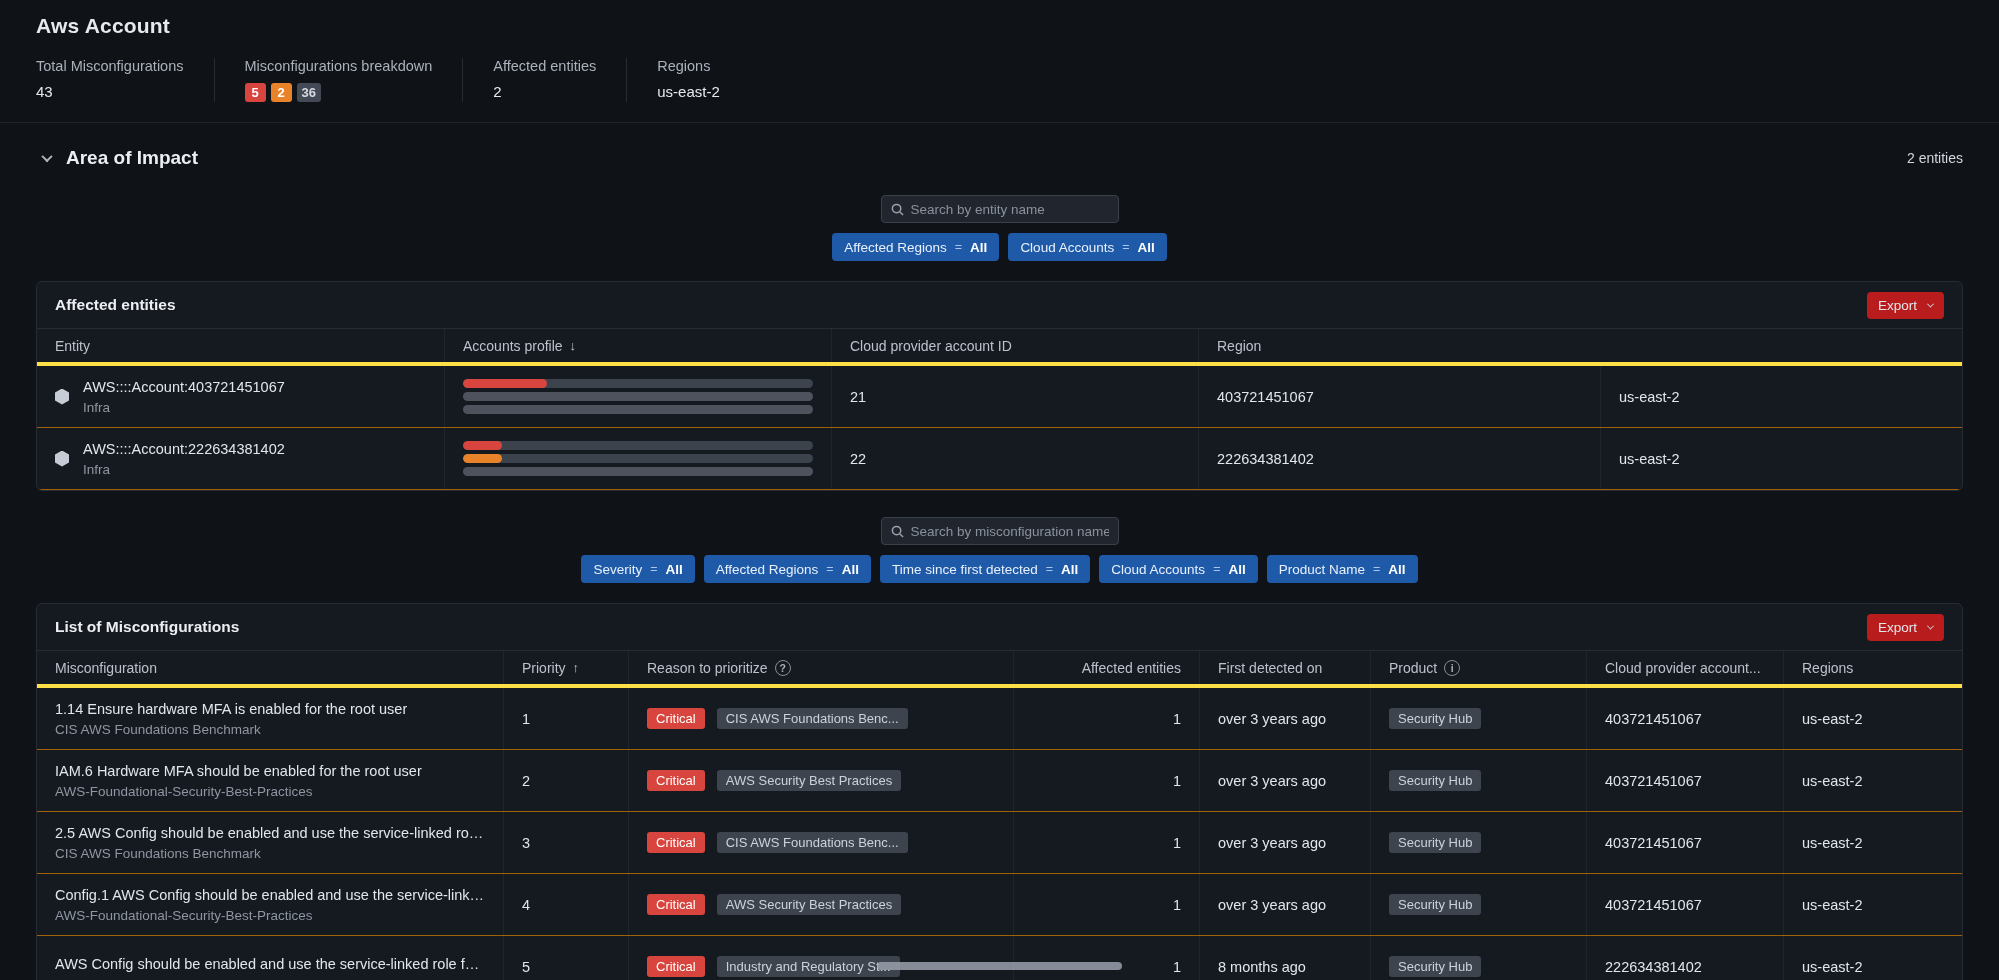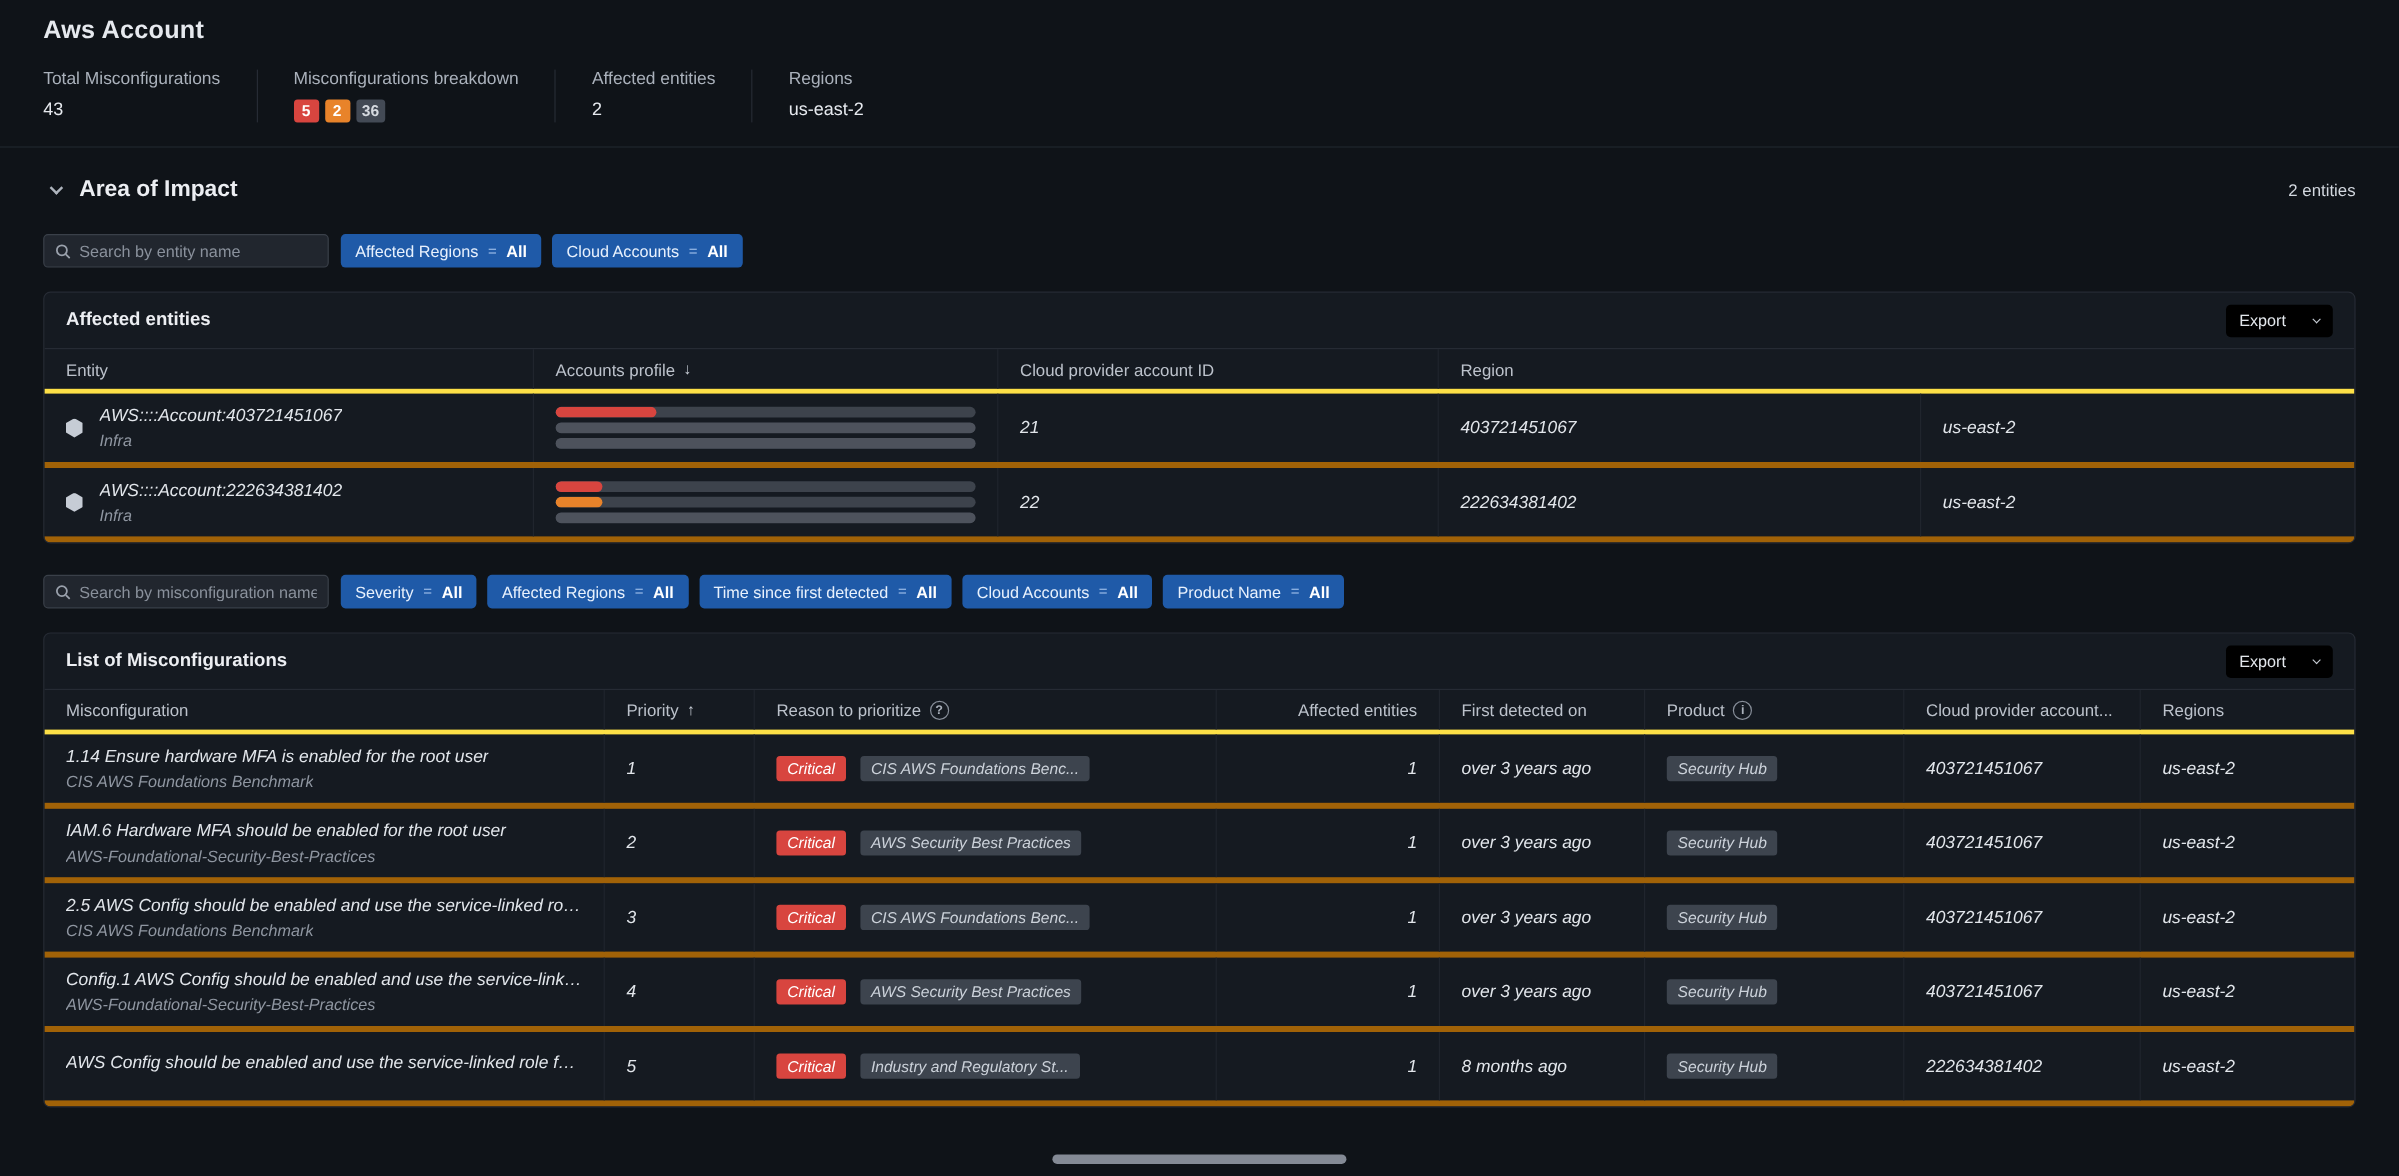--- a/index.html
+++ b/index.html
@@ -33,53 +33,53 @@
   .mt1 { margin-top: 24px; } .mt2 { margin-top: 52px; }
   .chev-btn { width: 22px; height: 22px; display: flex; align-items: center; justify-content: center;
               margin-right: 8px; cursor: pointer; }
   .chev { display: inline-block; width: 8px; height: 8px; border-right: 2px solid #aeb4bd;
           border-bottom: 2px solid #aeb4bd; transform: rotate(45deg) translate(-1px,-1px); }
   .chev.sm { width: 5px; height: 5px; border-width: 1.5px; border-color: #c6ccd4; }
   .section-title { font-size: 19px; font-weight: bold; color: #eceef2; }
   .section-count { margin-left: auto; font-size: 14px; color: #d2d7de; }
 
   
-  .toolbar { display: flex; align-items: center; gap: 10px; margin-top: 26px; }
+  .toolbar { display: flex; align-items: center; gap: 10px; margin-top: 26px; flex-direction: column; }
   .search-box { width: 238px; height: 28px; background: #21262e; border: 1px solid #3a4049;
                 border-radius: 4px; display: flex; align-items: center; padding: 0 9px; gap: 7px; flex: none; }
   .search-box input { background: transparent; border: none; outline: none; color: #dfe3e9;
                       font-size: 13.5px; width: 100%; font-family: inherit; }
   .search-box input::placeholder { color: #8a919c; }
   .chips { display: flex; gap: 9px; }
   .chip { height: 28px; background: #1f5aa8; border-radius: 4px; display: inline-flex; align-items: center;
           padding: 0 12px; font-size: 13.5px; color: #e8f1fd; gap: 8px; cursor: pointer; white-space: nowrap; }
   .chip .op { color: #a8c6ef; font-size: 12.5px; }
   .chip .val { font-weight: bold; color: #ffffff; }
 
   
   .card { margin-top: 20px; background: #151a21; border: 1px solid #262b34; border-radius: 6px; overflow: hidden; }
   .card-header { height: 46px; display: flex; align-items: center; padding: 0 18px; }
   .card-title { font-size: 15.5px; font-weight: bold; color: #eceef2; }
-  .export-btn { margin-left: auto; height: 27px; background: #000000; border: none; border-radius: 4px;
+  .export-btn { margin-left: auto; height: 27px; background: #b91c1c; border: none; border-radius: 4px;
                 color: #e3e7ec; font-size: 13.5px; padding: 0 11px; display: inline-flex; align-items: center;
-                gap: 23px; cursor: pointer; font-family: inherit; }
+                gap: 11px; cursor: pointer; font-family: inherit; }
 
   .tbl-head { display: grid; border-top: 1px solid #262b34; border-bottom: 4px solid #fde047; height: 38px; }
   .t1 { grid-template-columns: 408px 387px 367px 402px 1fr; }
   .t2 { grid-template-columns: 467px 125px 385px 186px 171px 216px 197px 1fr; }
   .th { display: flex; align-items: center; padding: 0 18px; font-size: 14px; color: #bcc2cb;
         border-right: 1px solid #20252d; gap: 7px; white-space: nowrap; overflow: hidden; }
   .th:last-child { border-right: none; }
   .th.right { justify-content: flex-end; }
   .sort-arrow { color: #c6ccd4; font-size: 13px; }
   .icon-circle { width: 16px; height: 16px; border: 1.5px solid #868d98; border-radius: 50%; flex: none;
                  display: inline-flex; align-items: center; justify-content: center; font-size: 10.5px;
                  color: #aab1bb; font-weight: bold; }
 
-  .tr { display: grid; height: 62px; border-bottom: 5px solid #a16207; cursor: pointer; font-style: italic; }
+  .tr { display: grid; height: 62px; border-bottom: 1px solid #a16207; cursor: pointer; }
   .td { display: flex; align-items: center; padding: 0 18px; border-right: 1px solid #20252d;
         font-size: 14.5px; color: #e2e6eb; overflow: hidden; }
   .td:last-child { border-right: none; }
   .td.right { justify-content: flex-end; }
   .cell-2line { display: flex; flex-direction: column; align-items: flex-start; justify-content: center;
                 gap: 5px; overflow: hidden; min-width: 0; }
   .cell-title { font-size: 14.5px; color: #e2e6eb; white-space: nowrap; overflow: hidden;
                 text-overflow: ellipsis; max-width: 100%; }
   .cell-sub { font-size: 13.5px; color: #8f96a1; white-space: nowrap; overflow: hidden;
               text-overflow: ellipsis; max-width: 100%; }

